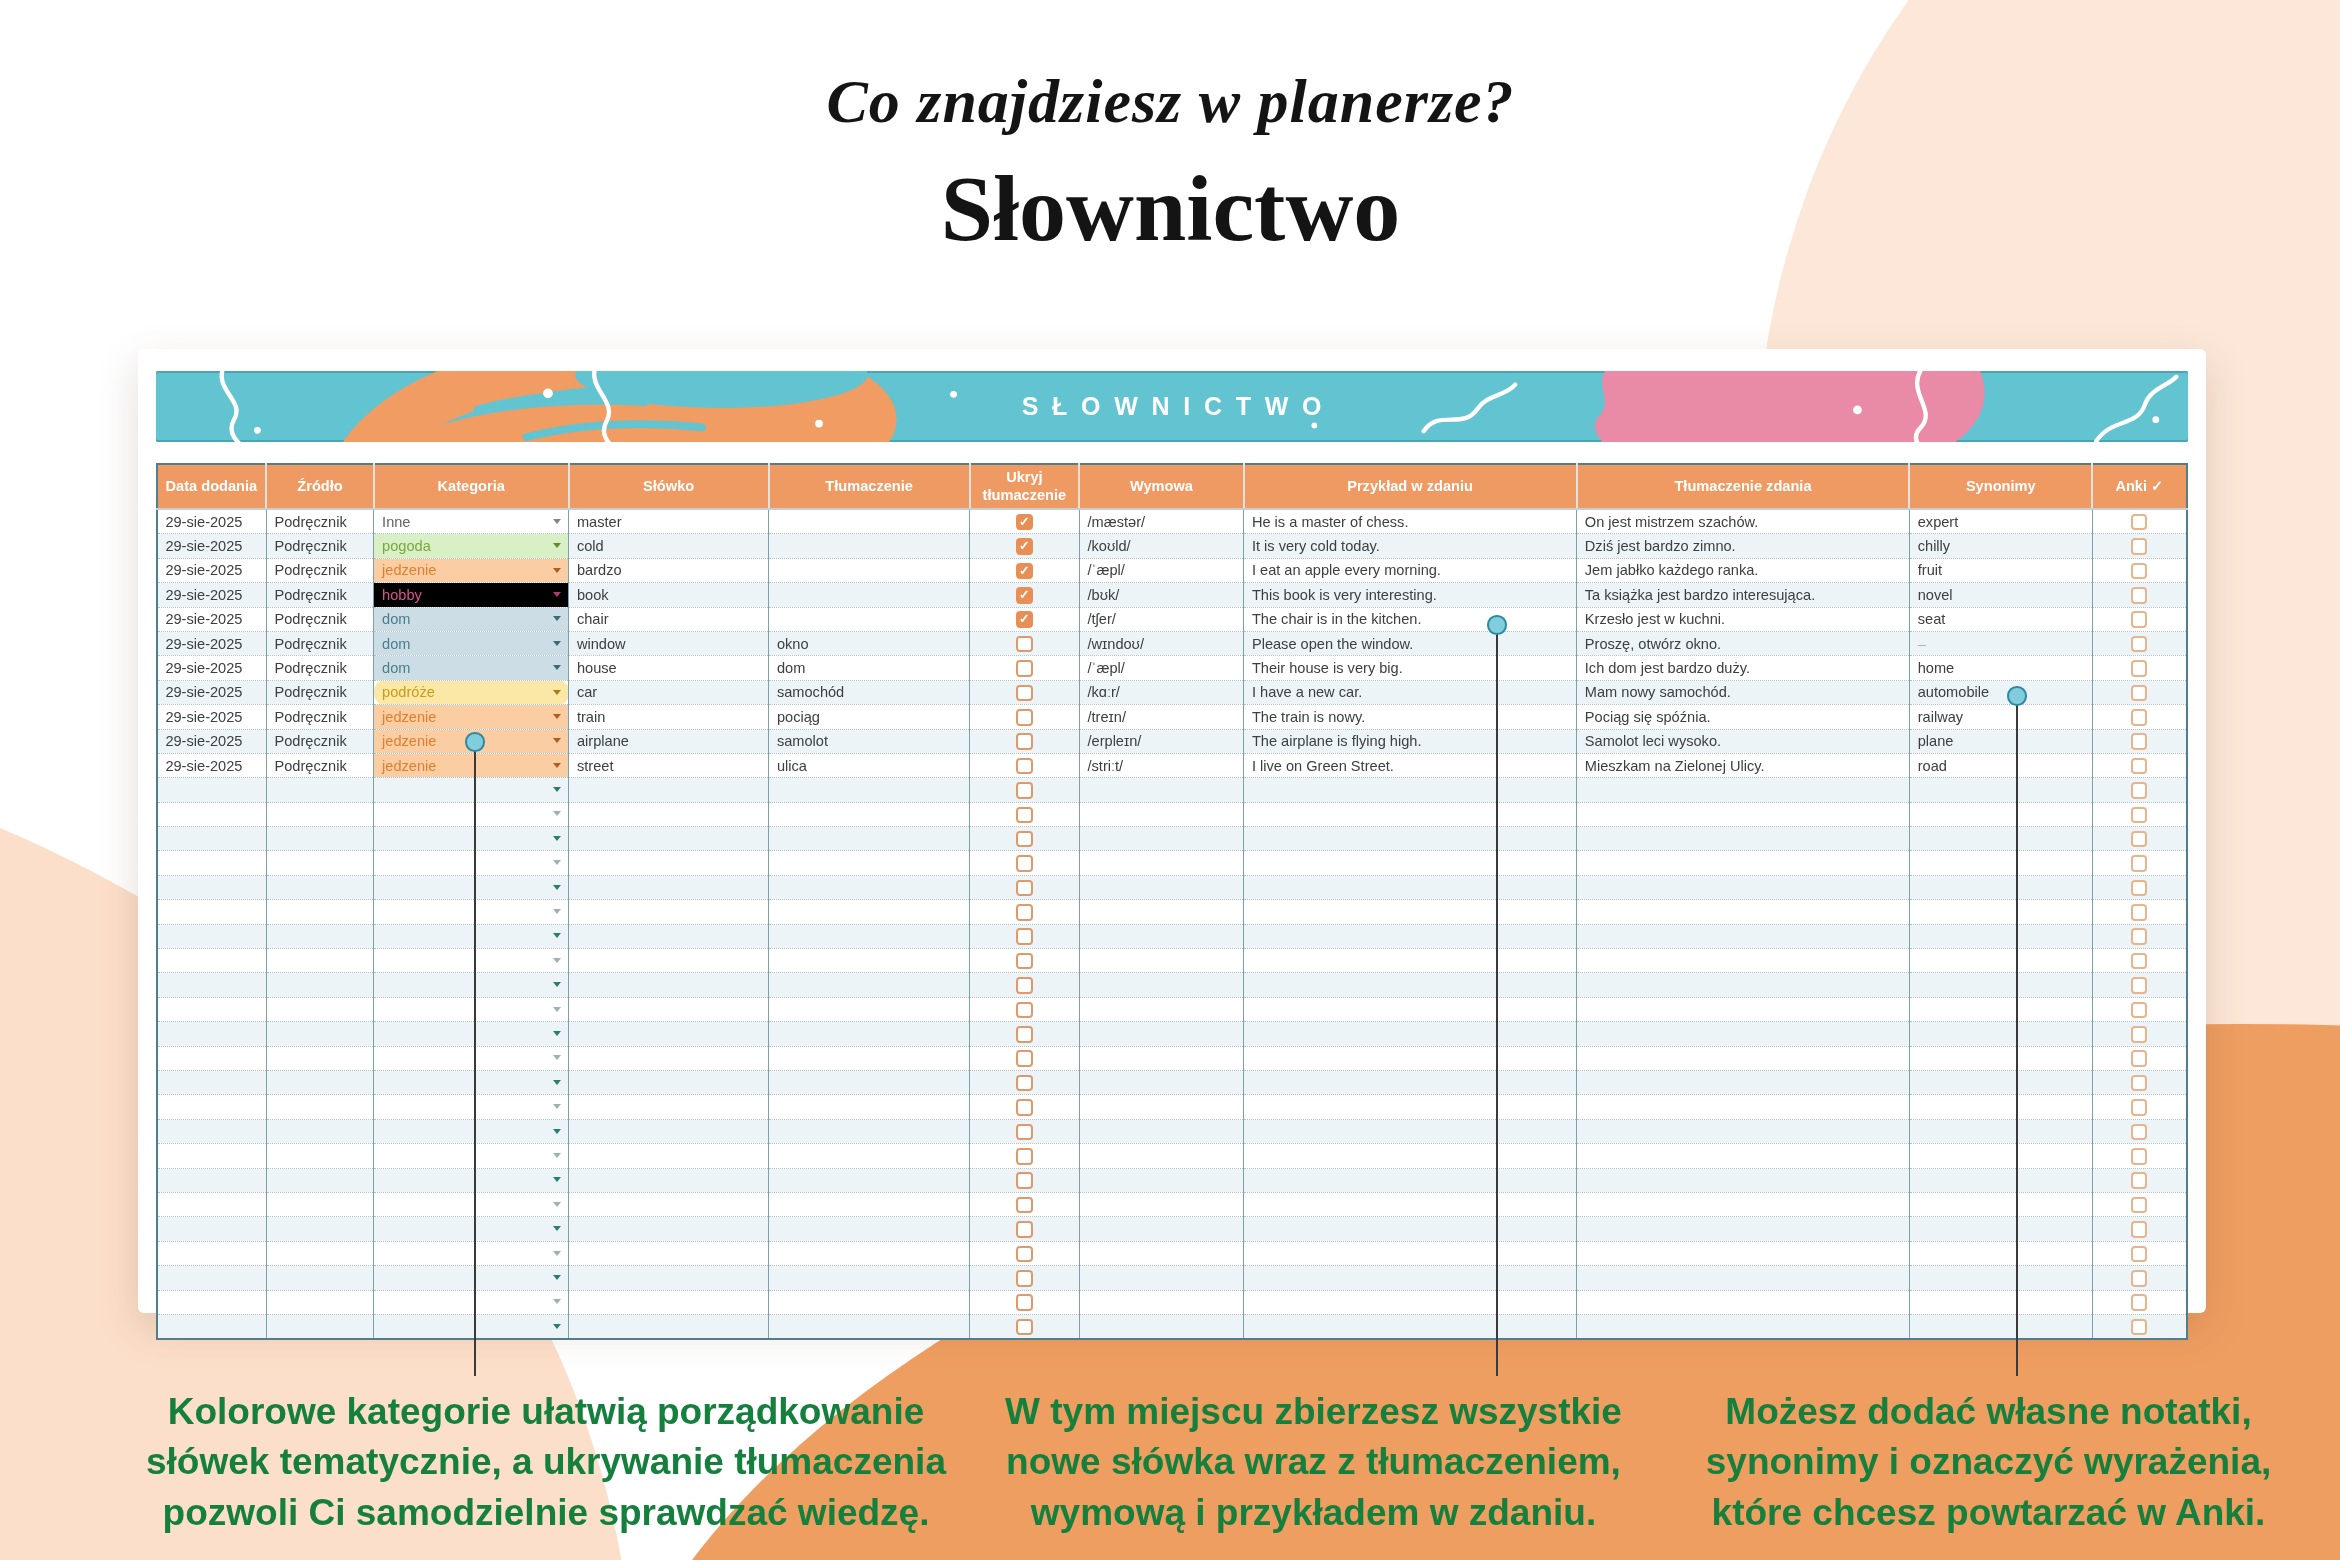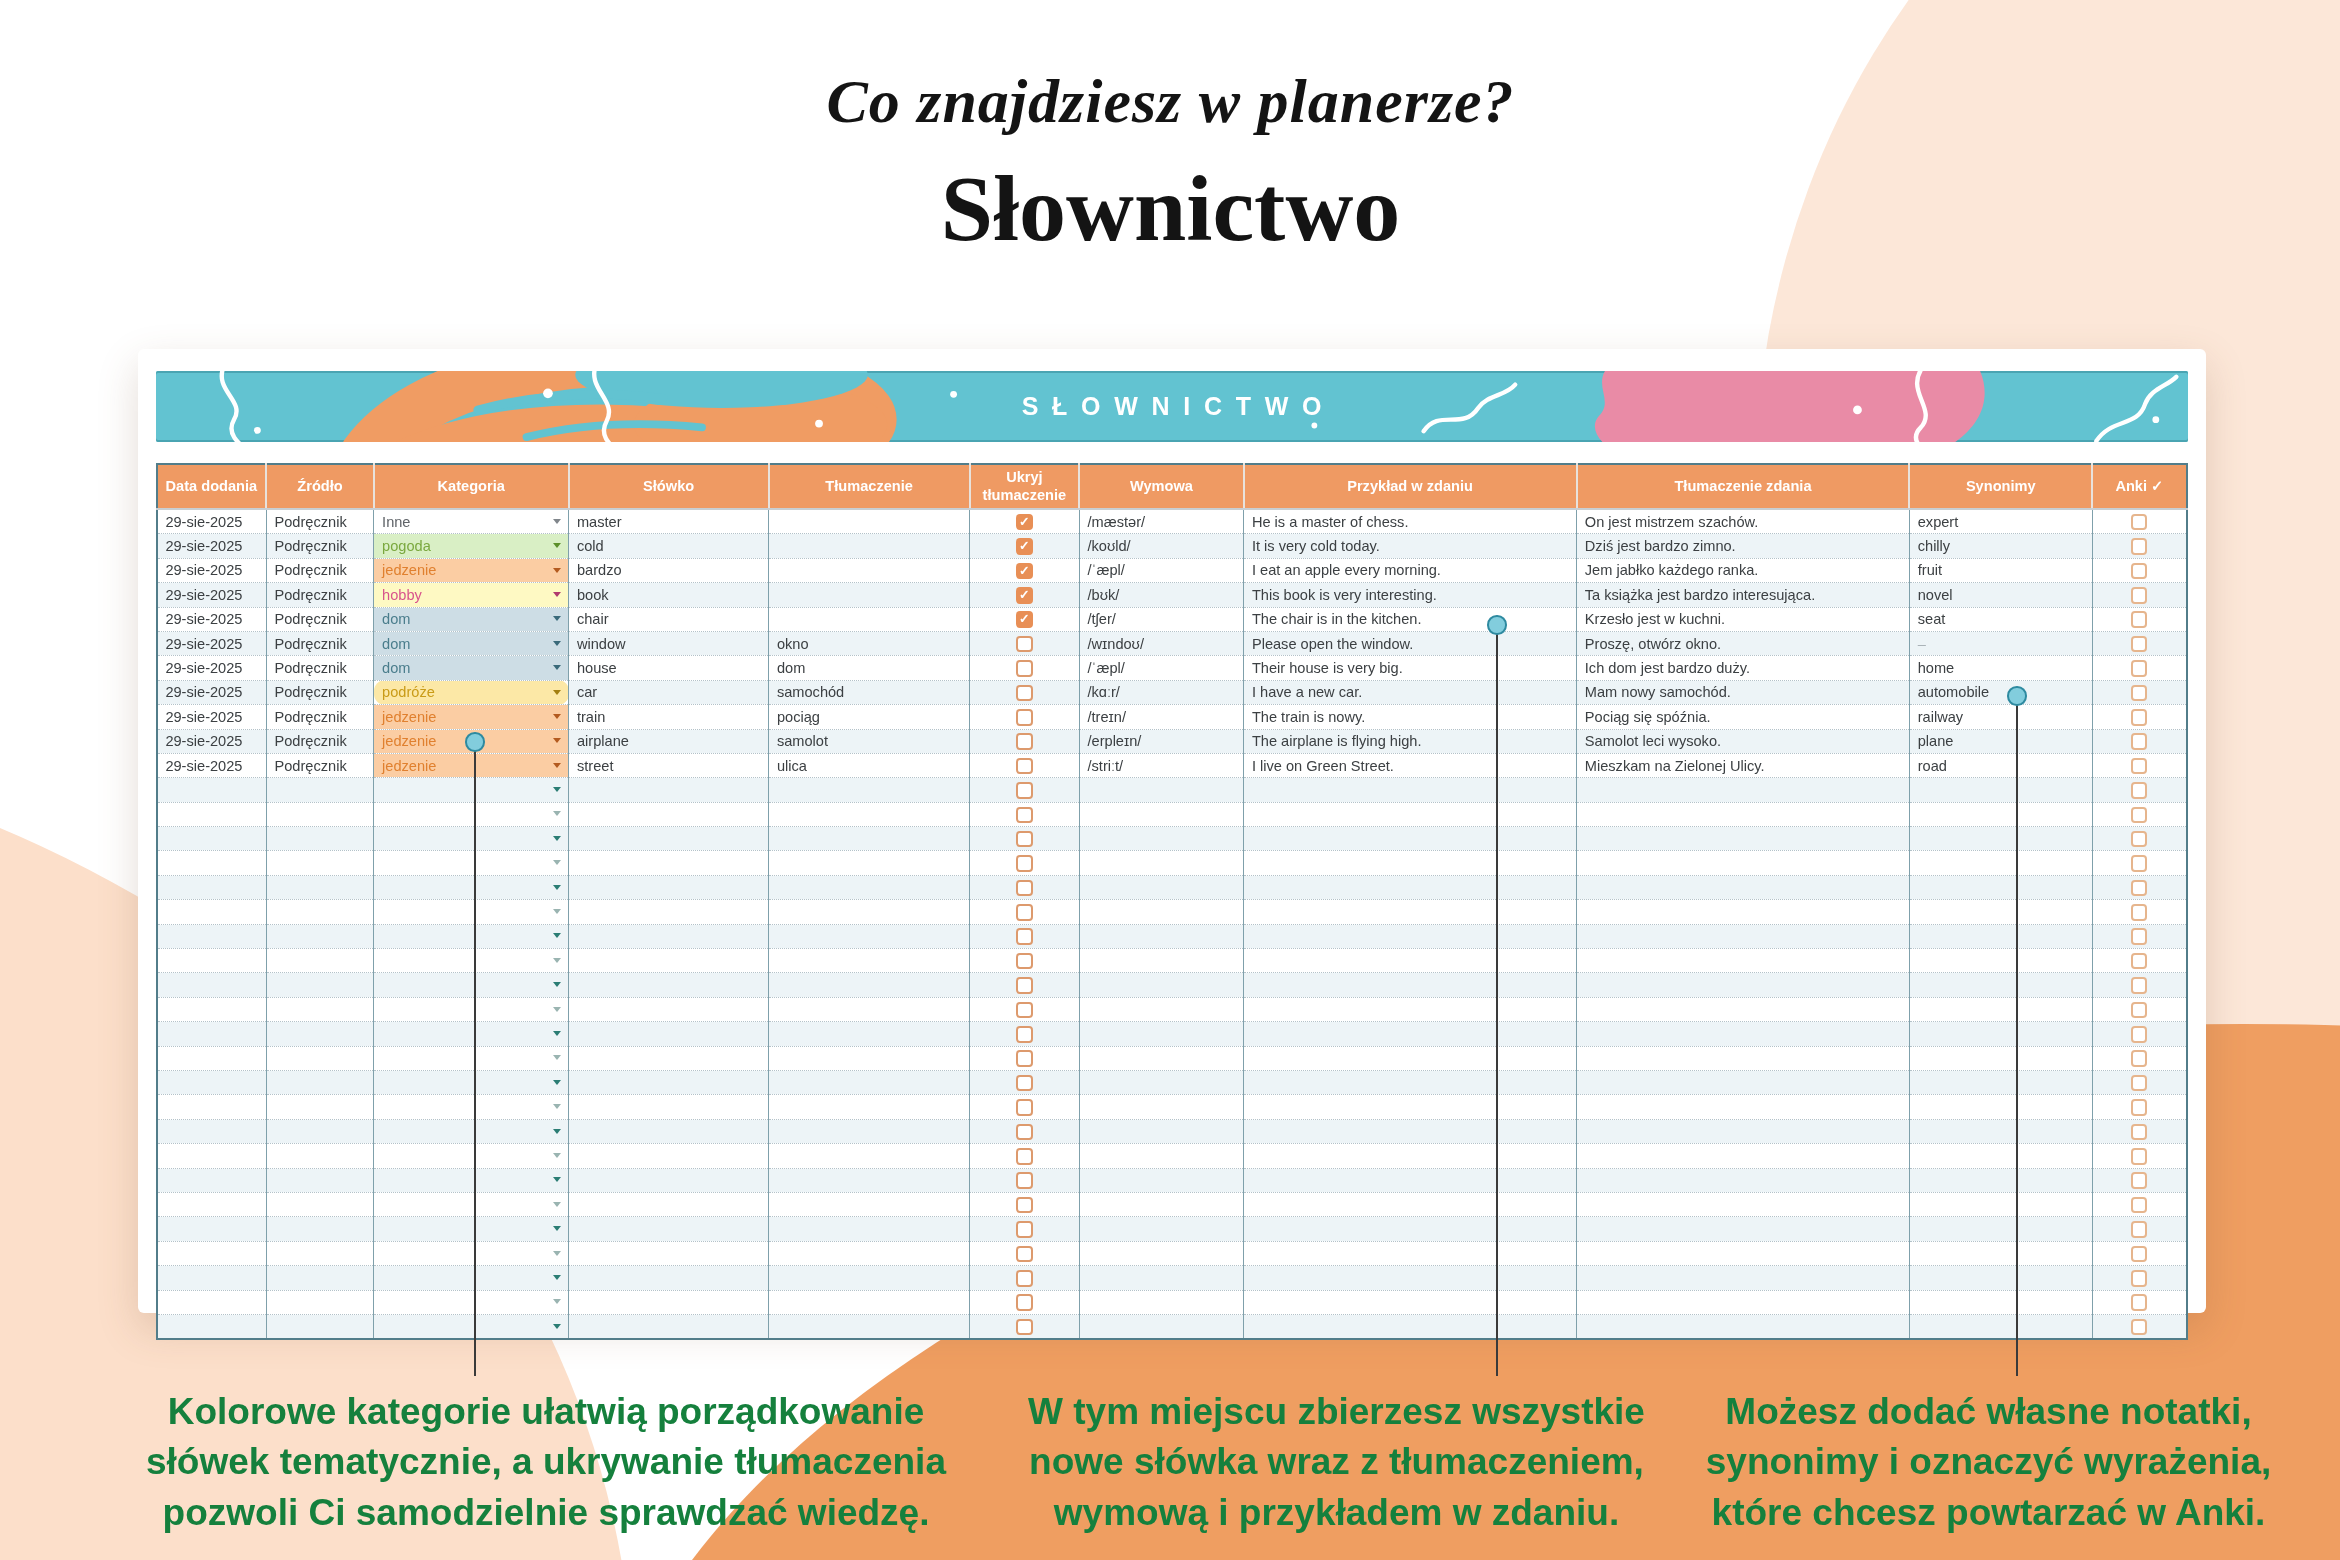--- a/index.html
+++ b/index.html
@@ -96,21 +96,21 @@
   }
   .cline{position:absolute;width:2px;background:#3a3a3a;z-index:29;}
   .ctext{
     position:absolute;top:1387px;z-index:6;text-align:center;
     font-weight:700;font-size:37px;line-height:1.36;color:#15803d;
   }
   .dot1{left:465px;top:732px;} .cline1{left:474px;top:750px;height:626px;}
   .dot2{left:1487px;top:615px;} .cline2{left:1496px;top:633px;height:743px;}
   .dot3{left:2007px;top:686px;} .cline3{left:2016px;top:703px;height:673px;}
   .ctext1{left:107px;width:878px;}
-  .ctext2{left:1000px;width:673px;}
+  .ctext2{left:977px;width:673px;}
   .ctext3{left:1686px;width:605px;}
 </style>
 </head>
 <body>
 
 <div class="blob blob-left"></div>
 <div class="blob blob-right"></div>
 <div class="blob blob-orange"></div>
 
 <div class="subtitle">Co znajdziesz w planerze?</div>
@@ -218,21 +218,21 @@
           <td class="c-check"><span class="cb checked">✓</span></td>
           <td>/ˈæpl/</td>
           <td>I eat an apple every morning.</td>
           <td>Jem jabłko każdego ranka.</td>
           <td>fruit</td>
           <td class="c-check"><span class="cb un anki"></span></td>
         </tr>
         <tr>
           <td>29-sie-2025</td>
           <td>Podręcznik</td>
-          <td class="c-cat" style="background: #fef9c3; margin-top: 40px;"><span style="color: rgb(216, 84, 140);">hobby</span><span class="dd" style="border-top-color: rgb(176, 58, 110);"></span></td>
+          <td class="c-cat" style="background: #000000; margin-top: 40px;"><span style="color: rgb(216, 84, 140);">hobby</span><span class="dd" style="border-top-color: rgb(176, 58, 110);"></span></td>
           <td>book</td>
           <td></td>
           <td class="c-check"><span class="cb checked">✓</span></td>
           <td>/bʊk/</td>
           <td>This book is very interesting.</td>
           <td>Ta książka jest bardzo interesująca.</td>
           <td>novel</td>
           <td class="c-check"><span class="cb un anki"></span></td>
         </tr>
         <tr>

